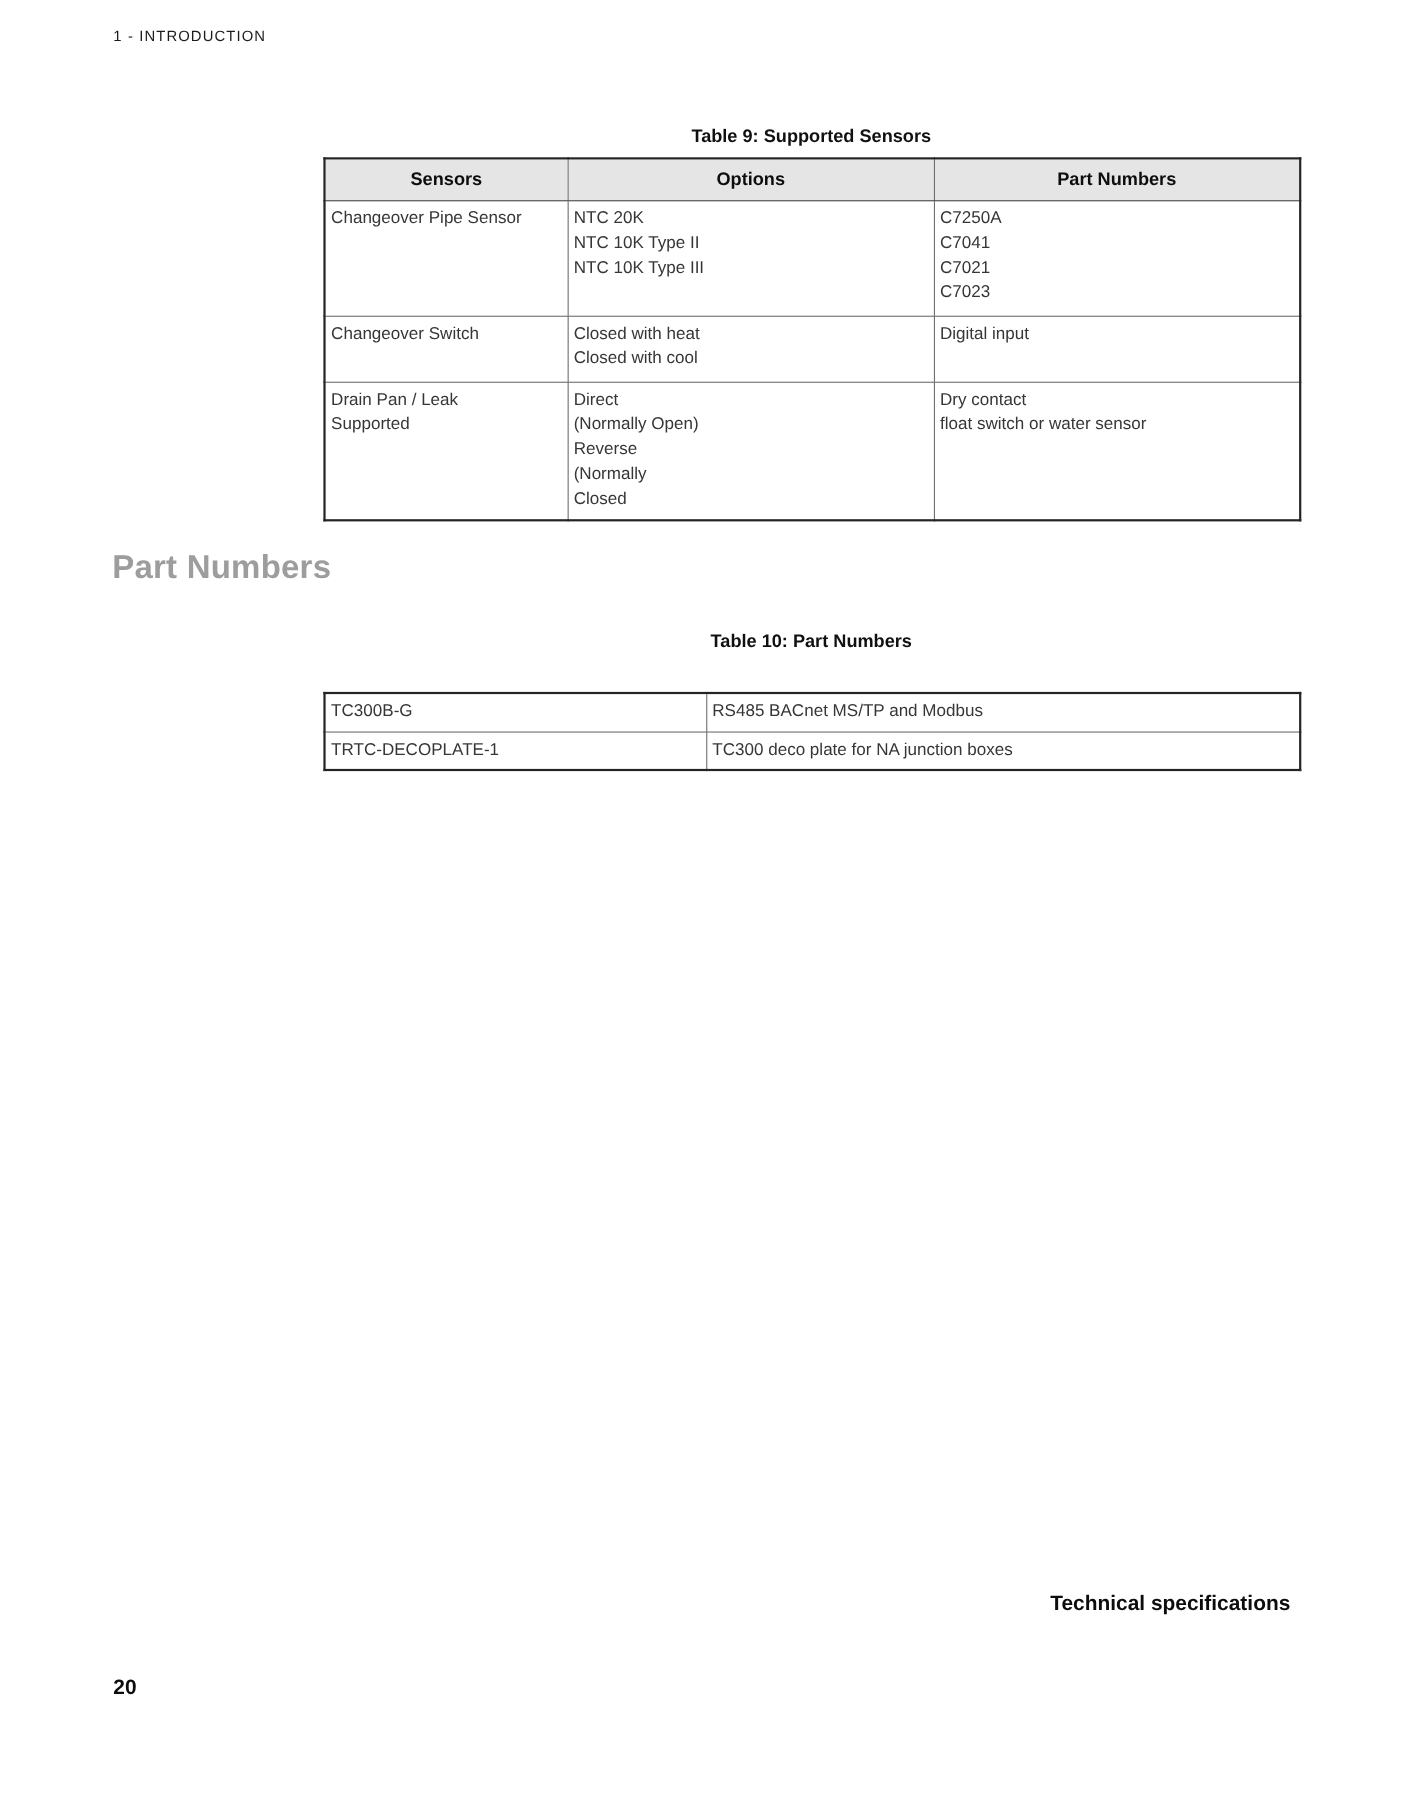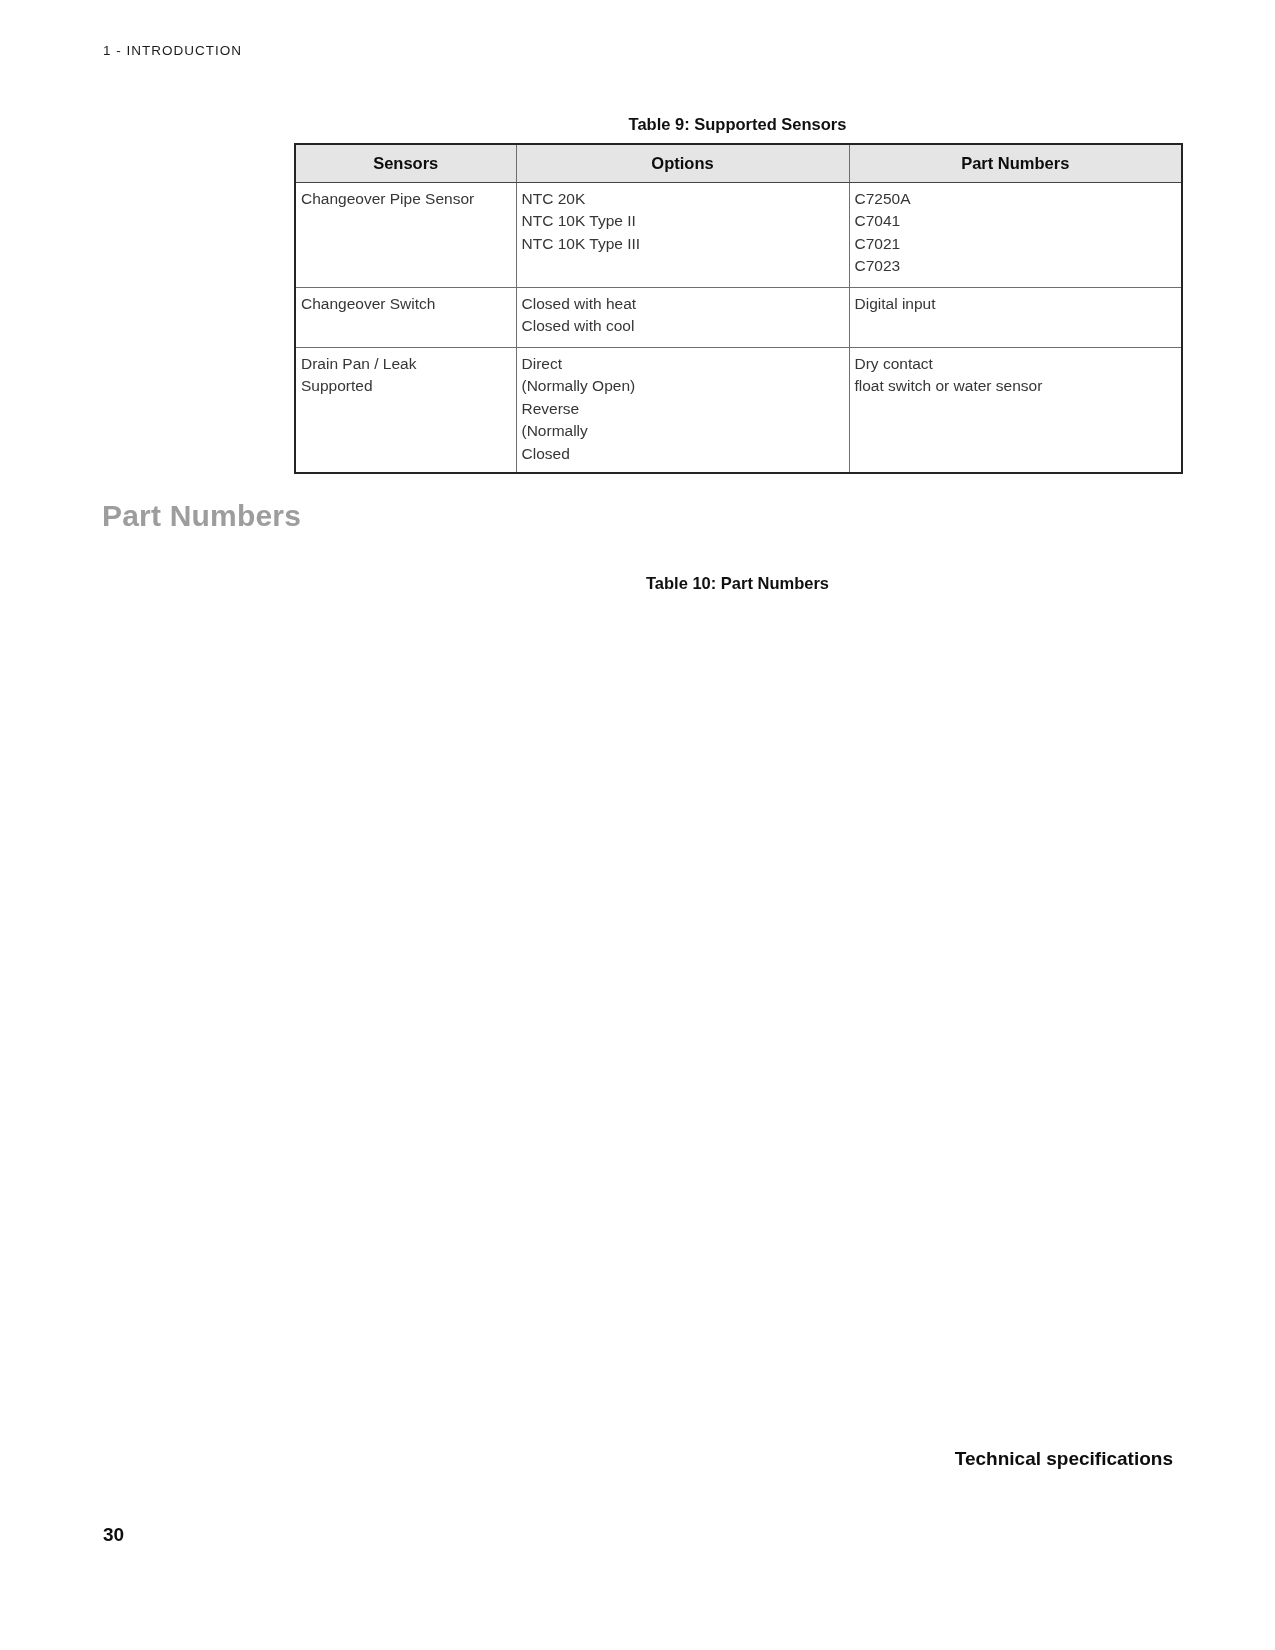--- a/index.html
+++ b/index.html
@@ -7,21 +7,21 @@
     position: relative;
     width: 1275px;
     height: 1650px;
     background: #ffffff;
     font-family: "Liberation Sans", sans-serif;
     overflow: hidden;
   }
   .doc-header {
     position: absolute;
     left: 103px;
-    top: 43px;
+    top: 25px;
     font-size: 13.5px;
     letter-spacing: 1px;
     color: #1c1c1c;
   }
   .caption {
     position: absolute;
     left: 294px;
     width: 887px;
     text-align: center;
     font-weight: bold;
@@ -146,17 +146,33 @@
         <td>Dry contact
 float switch or water sensor</td>
       </tr>
     </tbody>
   </table>
 
   <div class="section-heading">Part Numbers</div>
 
   <div class="caption caption-10">Table 10: Part Numbers</div>
 
+  <table class="doc-table t10">
+    <colgroup>
+      <col style="width:347px">
+      <col style="width:540px">
+    </colgroup>
+    <tbody>
+      <tr class="p">
+        <td>TC300B-G</td>
+        <td>RS485 BACnet MS/TP and Modbus</td>
+      </tr>
+      <tr class="p">
+        <td>TRTC-DECOPLATE-1</td>
+        <td>TC300 deco plate for NA junction boxes</td>
+      </tr>
+    </tbody>
+  </table>
 
-  <div class="footer-left">30</div>
+  <div class="footer-left">20</div>
   <div class="footer-right">Technical specifications</div>
 
 </div>
 
 </body></html>

